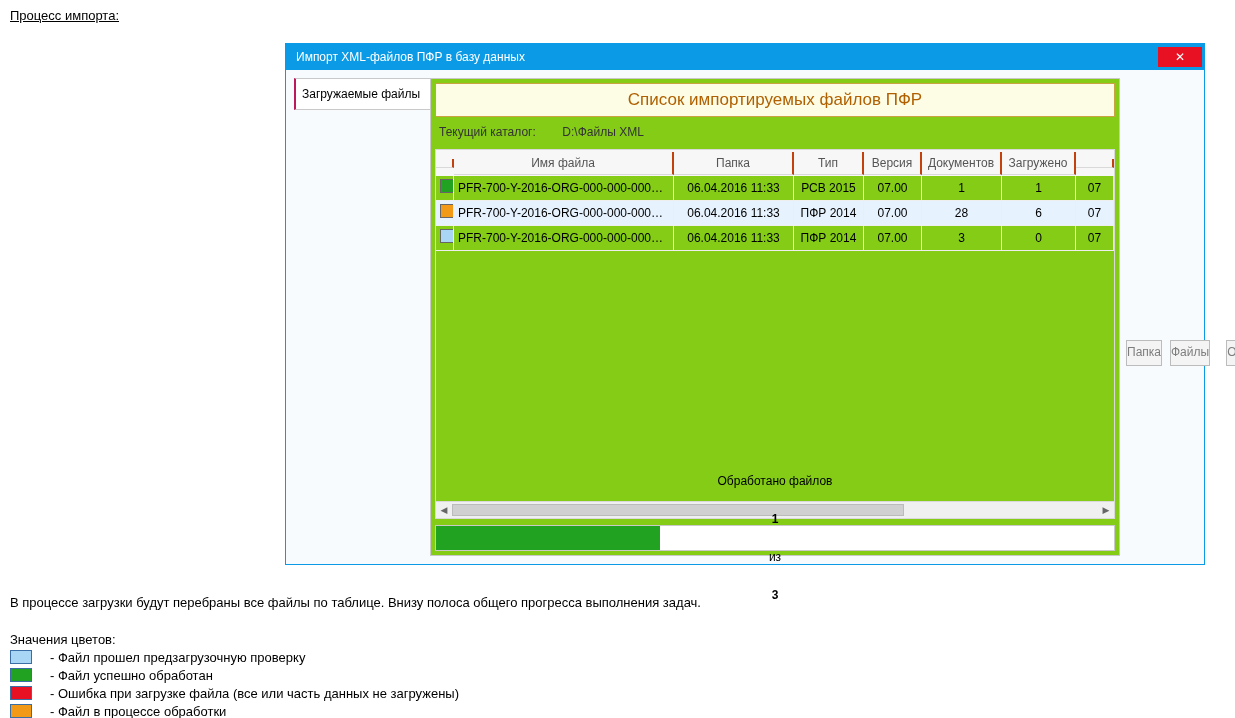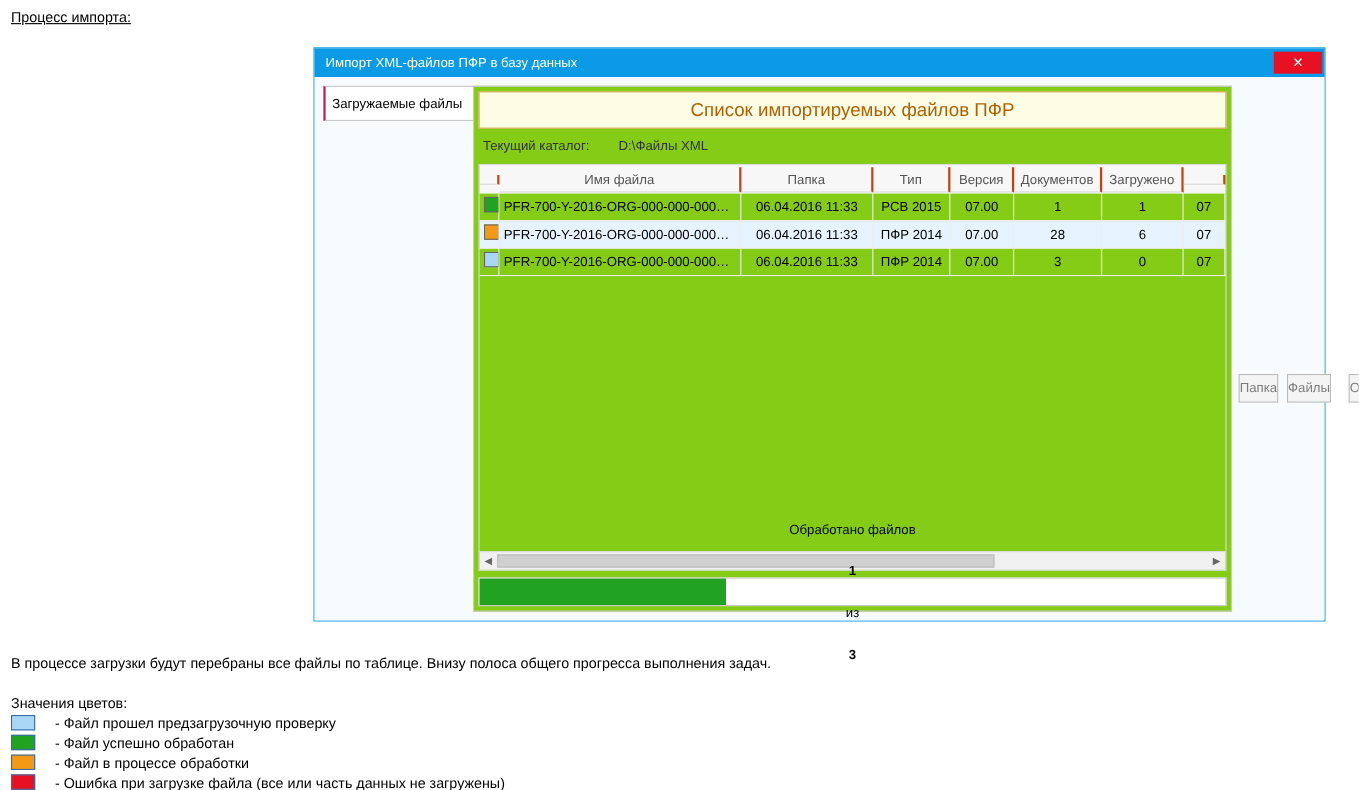--- a/index.html
+++ b/index.html
@@ -370,23 +370,23 @@
     <div id="legend-rows">
         <div class="lg-row">
           <div class="sw" style="background: rgb(169, 214, 245);"></div>
           <span>- Файл прошел предзагрузочную проверку</span>
         </div>
         <div class="lg-row">
           <div class="sw" style="background: rgb(33, 163, 33);"></div>
           <span>- Файл успешно обработан</span>
         </div>
         <div class="lg-row">
+          <div class="sw" style="background: rgb(232, 17, 35);"></div>
+          <span>- Ошибка при загрузке файла (все или часть данных не загружены)</span>
+        </div>
+        <div class="lg-row">
           <div class="sw" style="background: rgb(242, 154, 24);"></div>
           <span>- Файл в процессе обработки</span>
         </div>
-        <div class="lg-row">
-          <div class="sw" style="background: rgb(232, 17, 35);"></div>
-          <span>- Ошибка при загрузке файла (все или часть данных не загружены)</span>
-        </div>
       </div>
   </div>
 
 </div>
 
 </body></html>

